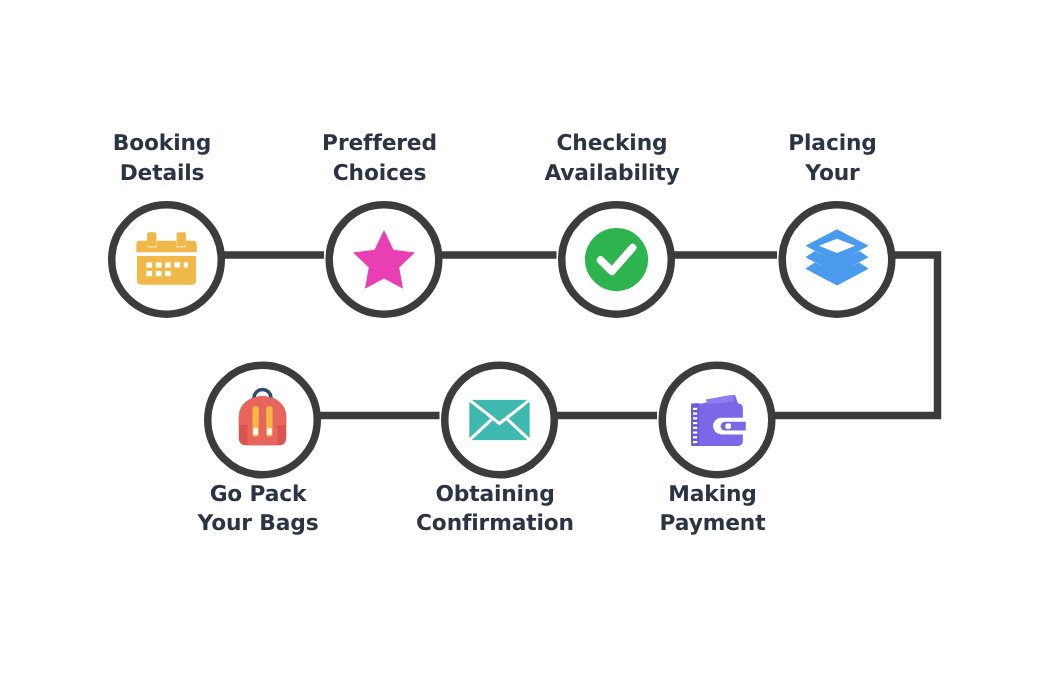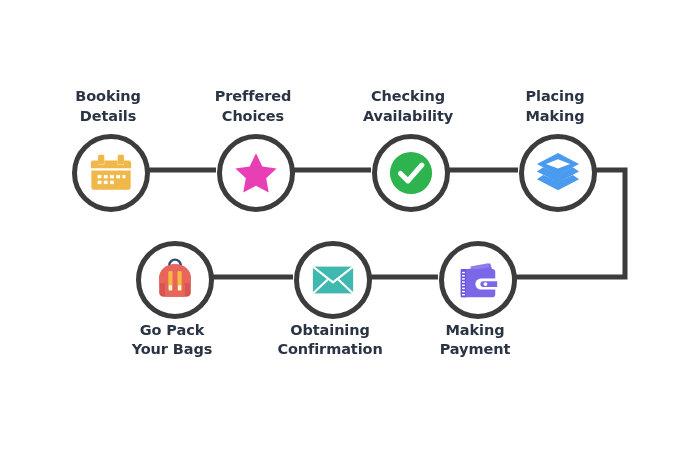--- a/index.html
+++ b/index.html
@@ -127,21 +127,21 @@
     <div class="node-circle">
       <svg class="node-icon" viewBox="0 0 48 48" xmlns="http://www.w3.org/2000/svg">
         <circle cx="24" cy="24" r="22" fill="#2EB44E"></circle>
         <path d="M13 24.5 L20.8 32.2 L35.2 15.8" stroke="#FFFFFF" stroke-width="5.4" fill="none" stroke-linecap="round" stroke-linejoin="round"></path>
       </svg>
     </div>
   </div>
 
   <div class="node" style="left:555px; top:170px;">
     <div class="node-label label-above">Placing
-Making</div>
+Your</div>
     <div class="node-circle">
       <svg class="node-icon" viewBox="0 0 48 48" xmlns="http://www.w3.org/2000/svg">
         <g fill="#4A9BEE">
           <path d="M24 3 L46 14.5 L24 26 L2 14.5 Z M24 9.6 L11.4 14.5 L24 19.4 L36.6 14.5 Z"></path>
           <path d="M24 25.2 L8.5 18 L2 22.5 L24 34 L46 22.5 L39.5 18 Z"></path>
           <path d="M24 33.2 L8.5 26 L2 30.5 L24 42 L46 30.5 L39.5 26 Z"></path>
         </g>
       </svg>
     </div>
   </div>

